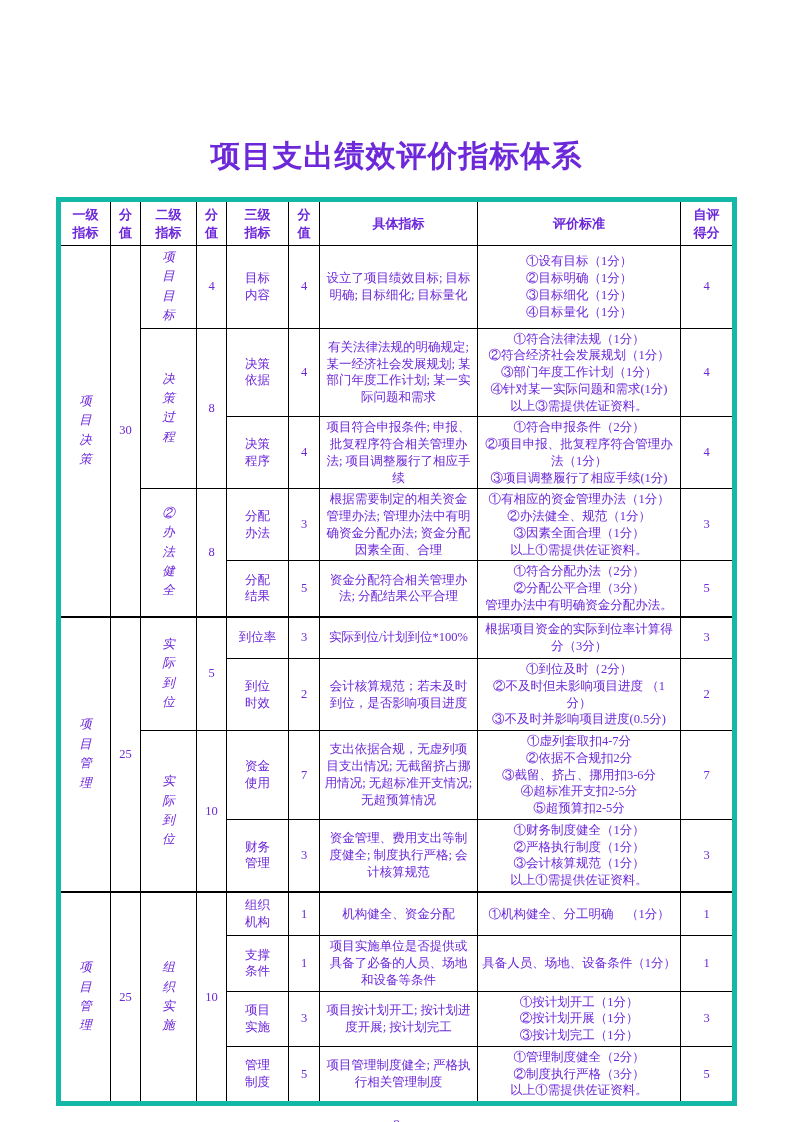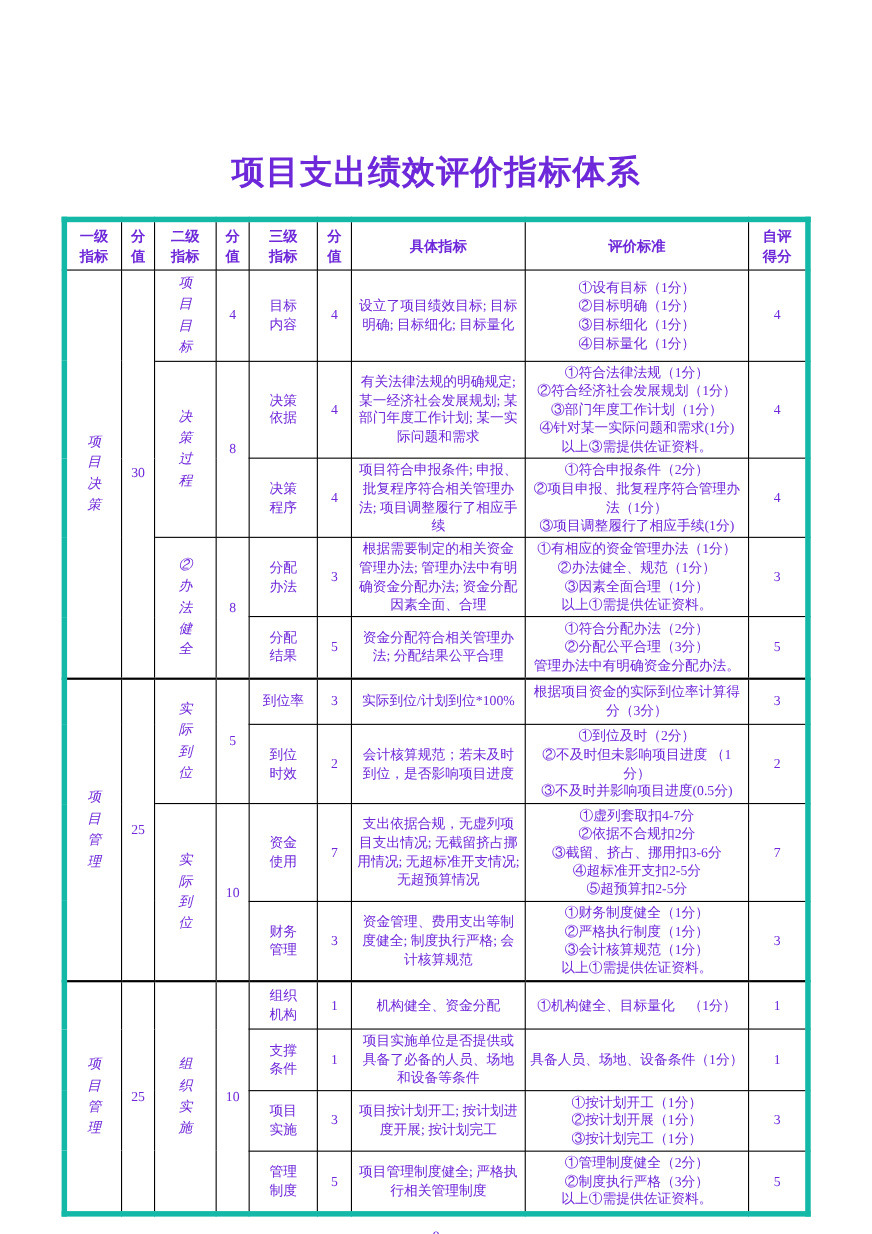--- a/index.html
+++ b/index.html
@@ -209,21 +209,21 @@
           </td>
       <td rowspan="4">25</td>
       <td rowspan="4" class="vertcell">
             <div class="vert">组织实施</div>
           </td>
       <td rowspan="4">10</td>
       <td class="pre">组织
 机构</td>
       <td>1</td>
       <td class="l">机构健全、资金分配</td>
-      <td class="l pre">①机构健全、目标量化　（1分）</td>
+      <td class="l pre">①机构健全、分工明确　（1分）</td>
       <td>1</td>
     </tr>
 
     <tr style="height:55px">
       <td class="pre">支撑
 条件</td>
       <td>1</td>
       <td class="l">项目实施单位是否提供或具备了必备的人员、场地和设备等条件</td>
       <td class="l pre">具备人员、场地、设备条件（1分）</td>
       <td>1</td>

